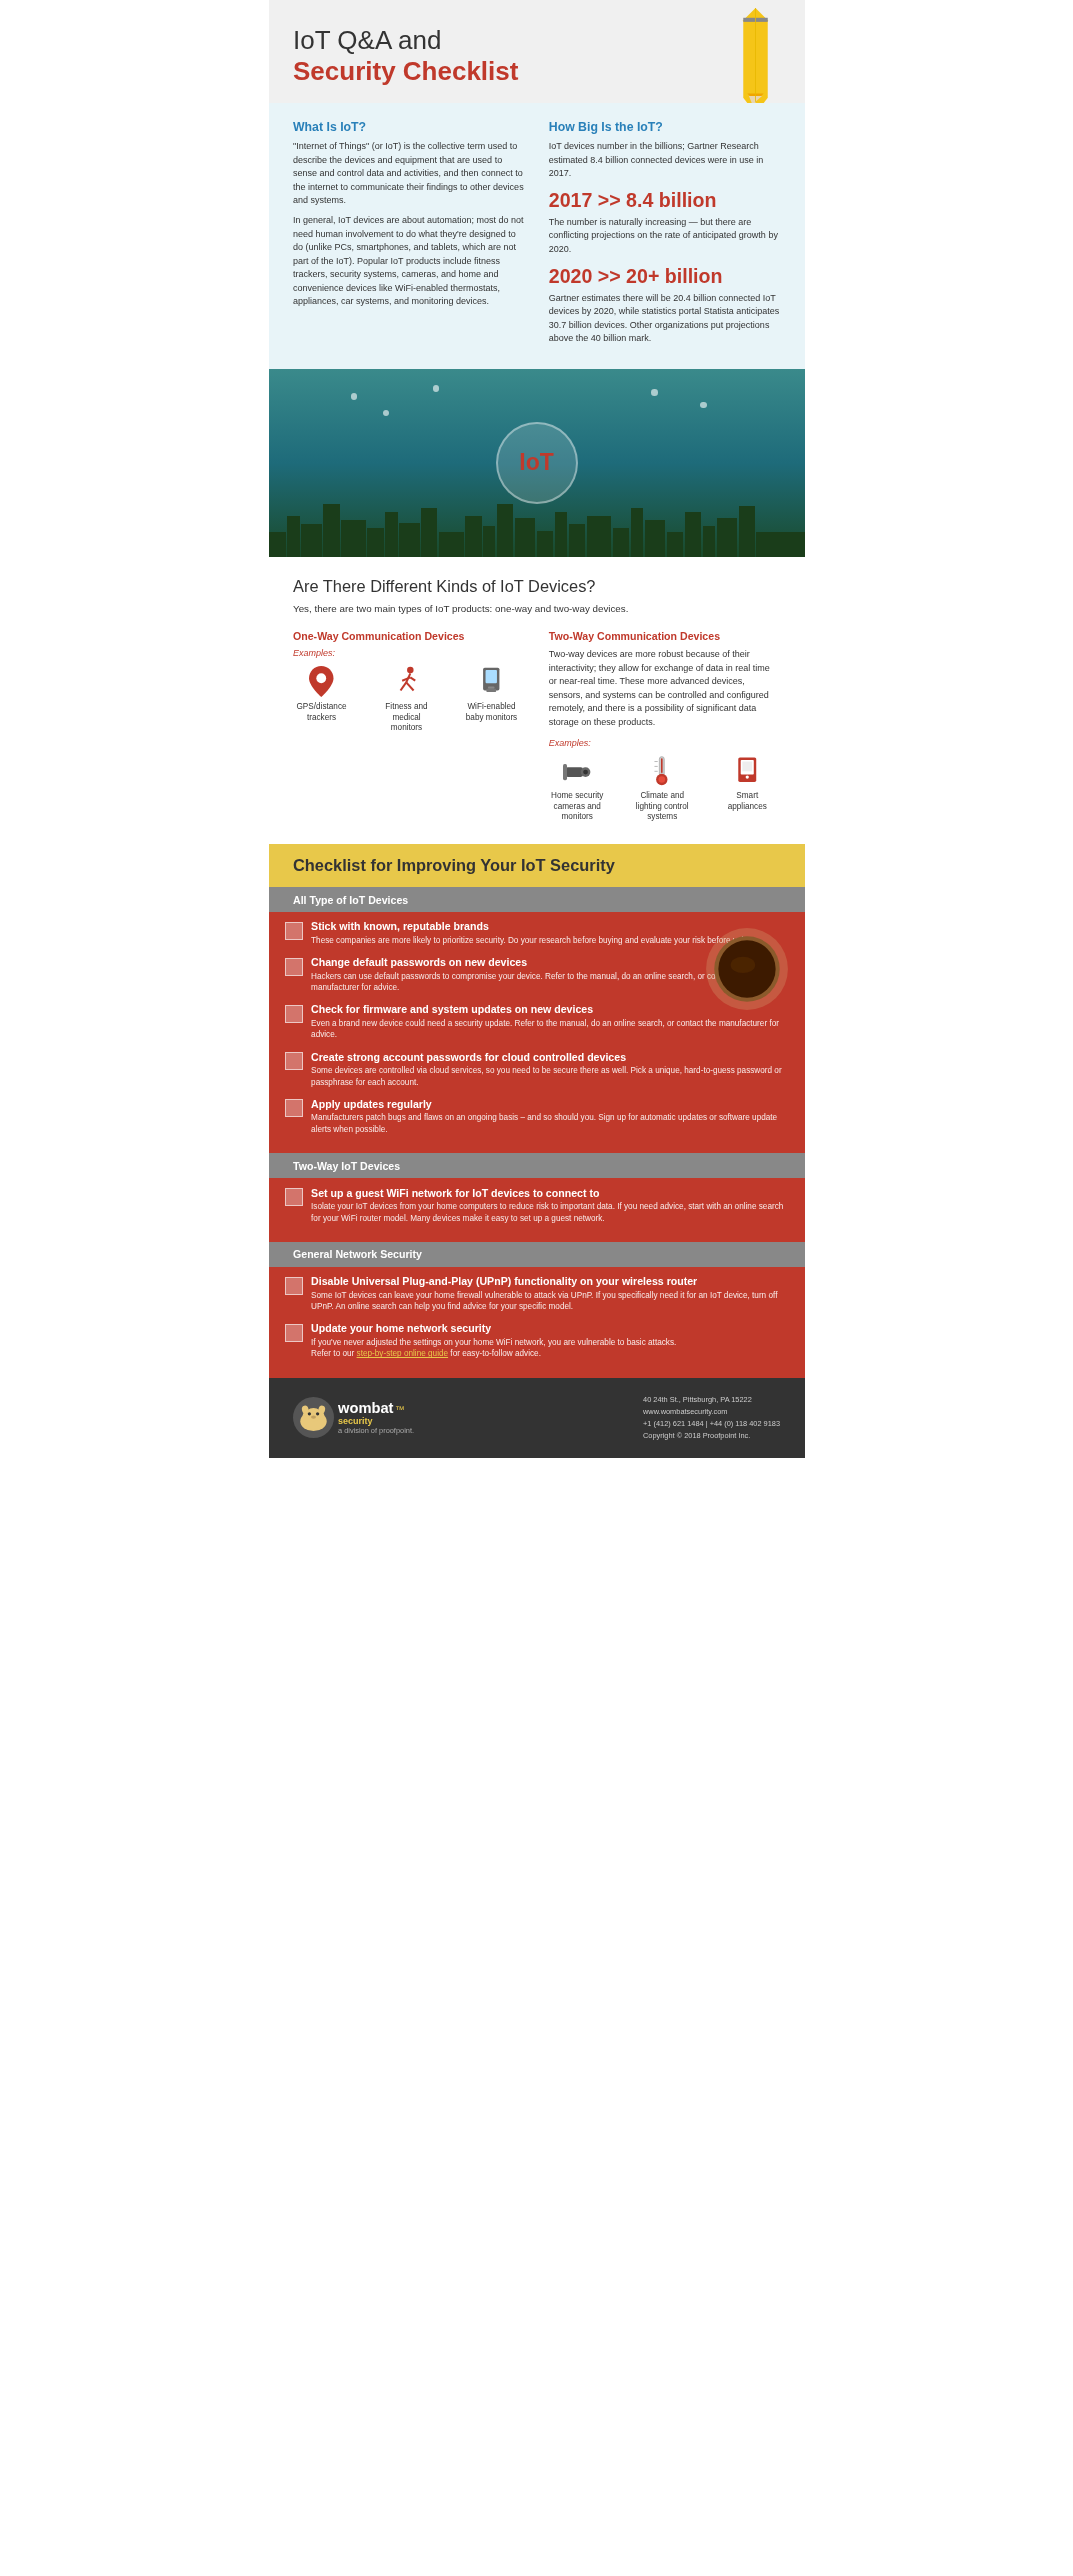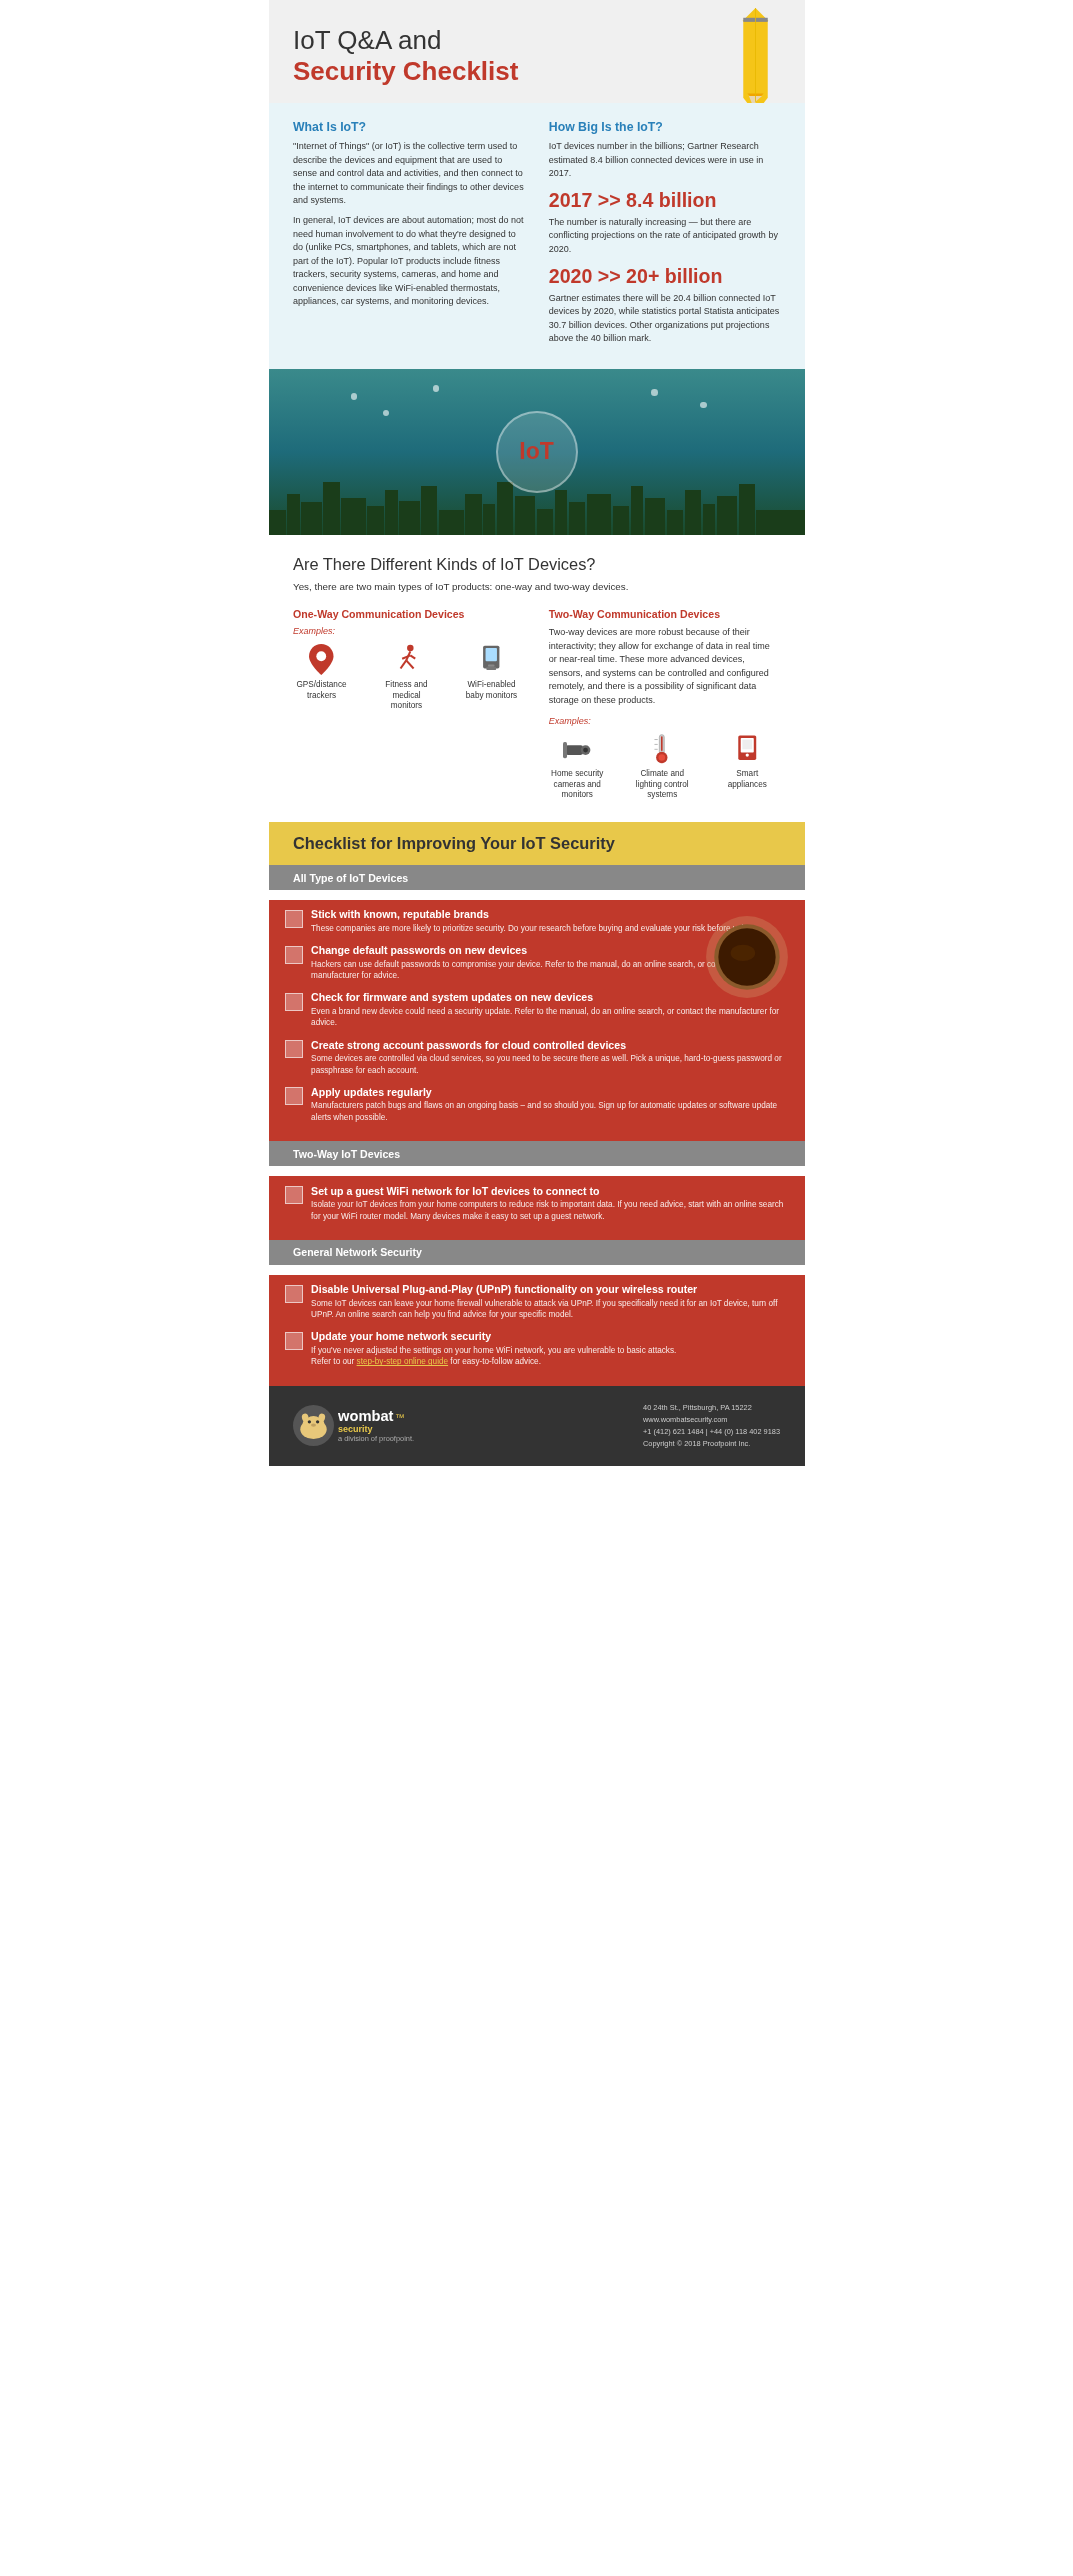--- a/index.html
+++ b/index.html
@@ -70,21 +70,21 @@
     .big-stat-sub {
       font-size: 9px;
       color: #333;
       line-height: 1.5;
       margin-bottom: 6.5px;
     }
 
     
     .iot-banner {
       background: linear-gradient(180deg, #2c7a7b 0%, #1a5c6b 60%, #2d4a2d 100%);
-      height: 166px;
+      height: 188px;
       position: relative;
       display: flex;
       align-items: center;
       justify-content: center;
       overflow: hidden;
     }
     .iot-circle {
       width: 82px;
       height: 82px;
       border-radius: 50%;
@@ -193,21 +193,20 @@
       background: #888;
       color: #fff;
       font-size: 10.6px;
       font-weight: bold;
       padding: 6.5px 24.5px;
     }
     .checklist-items-bg {
       background: #c0392b;
       padding: 8.2px 16.4px;
       position: relative;
-      margin-top: 10px;
     }
     .checklist-item {
       display: flex;
       align-items: flex-start;
       margin-bottom: 9.8px;
       gap: 8.2px;
     }
     .checkbox {
       width: 18px;
       height: 18px;

